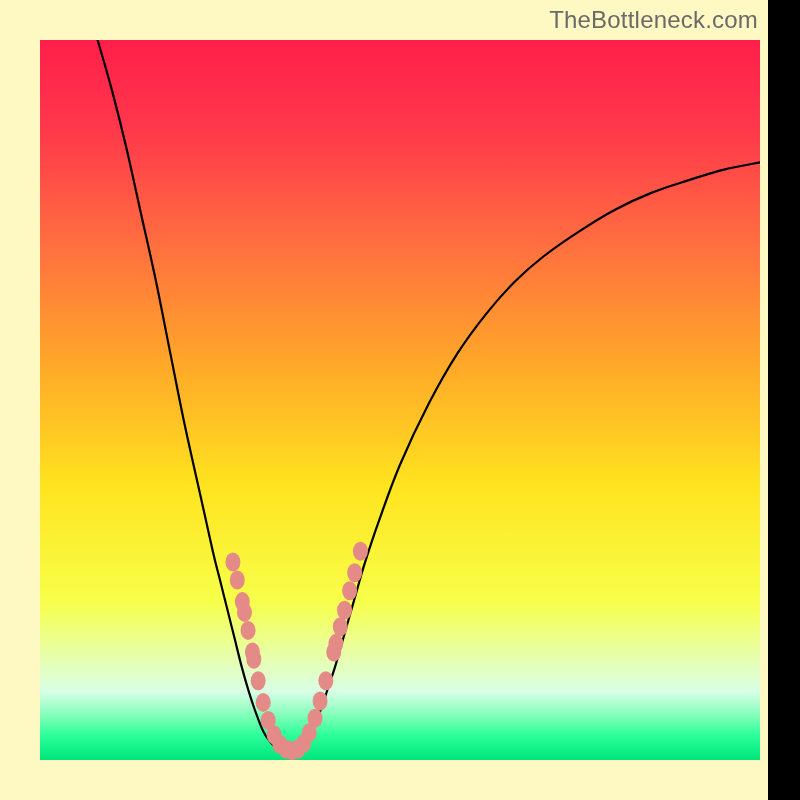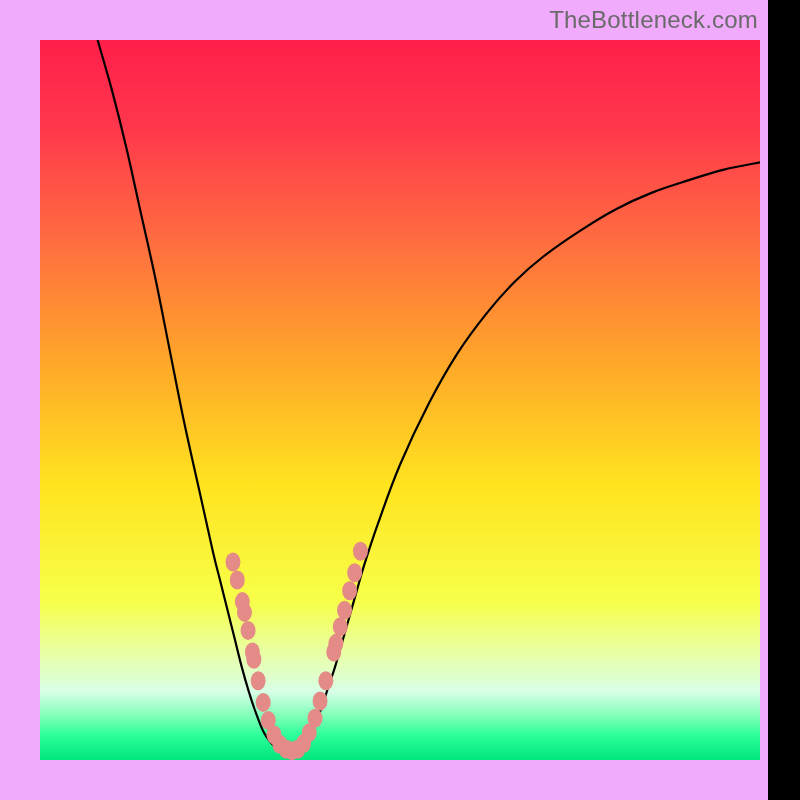--- a/index.html
+++ b/index.html
@@ -8,21 +8,21 @@
     width: 800px;
     height: 800px;
     background: #000;
     overflow: hidden;
     font-family: Arial, Helvetica, sans-serif;
   }
   .frame {
     position: absolute;
     left: 0; top: 0;
     width: 768px; height: 800px;
-    background: #f0abfc;
+    background: #fef9c3;
   }
   .plot {
     position: absolute;
     left: 40px;
     top: 40px;
     width: 720px;
     height: 720px;
     overflow: hidden;
   }
   .gradient {

